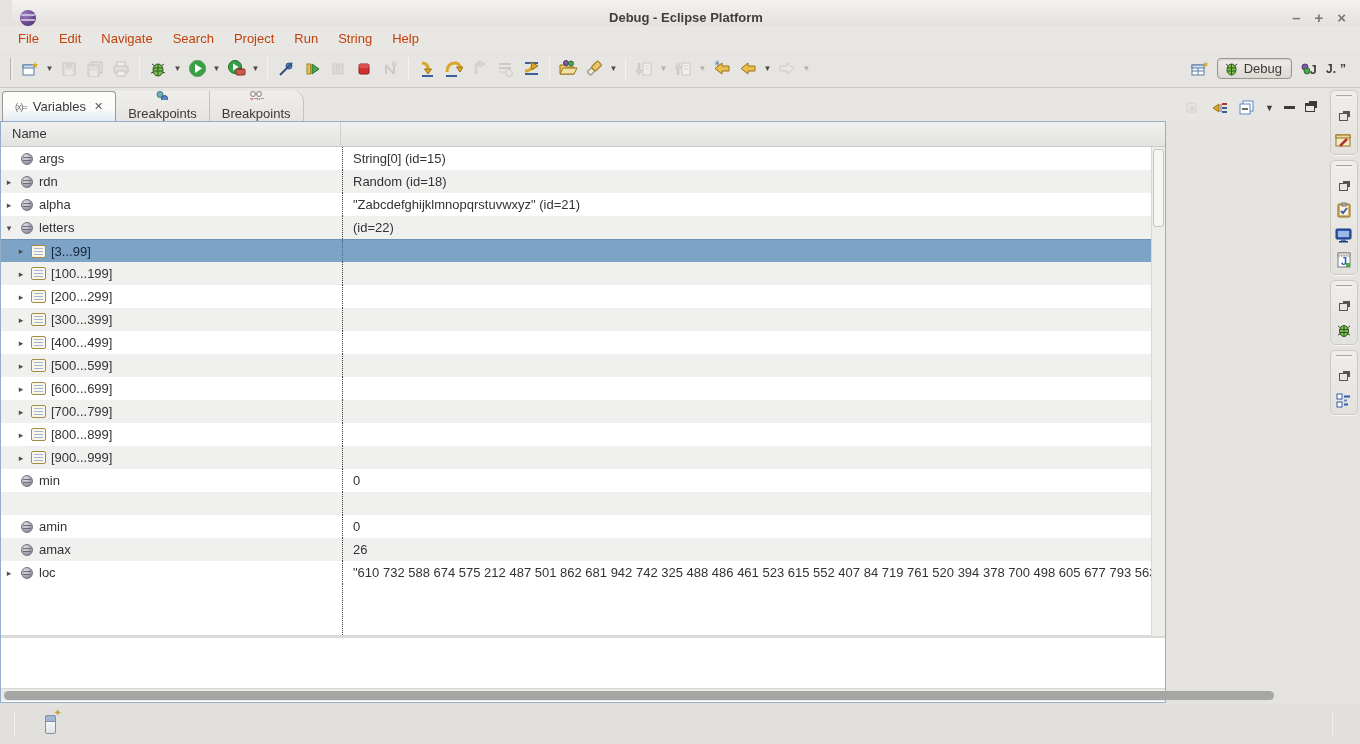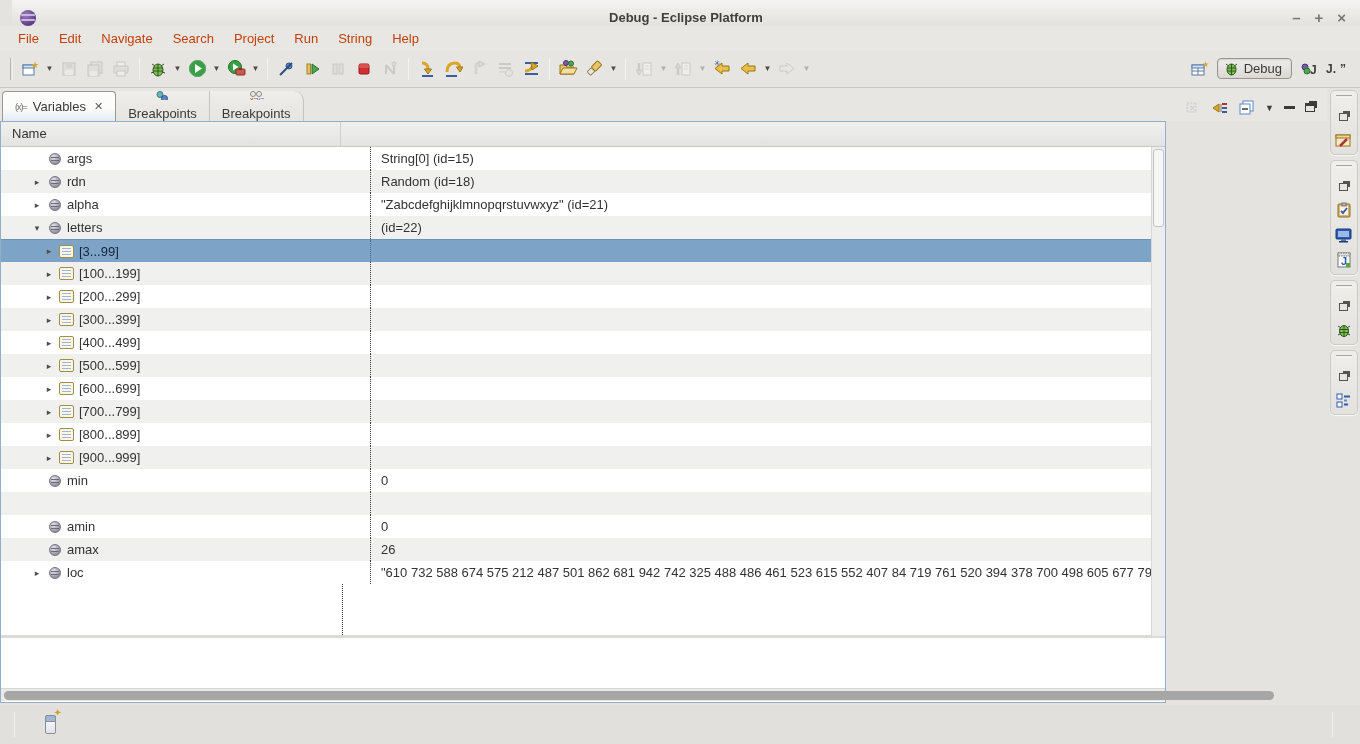--- a/index.html
+++ b/index.html
@@ -62,21 +62,21 @@
     box-shadow:3px -3px 0 -1px #3c3b37; margin-right:4px; }
 
   
   .view { position:absolute; top:121px; left:0; width:1166px; height:582px;
     border:1px solid #93aec9; background:#fff; }
   .thead { height:25px; background:linear-gradient(#f0f0ef,#e3e3e1); border-bottom:1px solid #c9c9c7;
     display:flex; color:#333; }
   .th-name { width:340px; border-right:1px solid #cfcfcd; padding:4px 0 0 11px; }
   .th-value { flex:1; padding:4px 0 0 11px; }
   .rows { position:relative; }
-  .row { height:23px; display:flex; align-items:flex-end; color:#333;padding-left:28px; }
+  .row { height:23px; display:flex; align-items:flex-end; color:#333; }
   .row.stripe { background:#f0f0ef; }
   .row.sel { background:#7da3c6; border-top:1px solid #6b93b8; height:23px; color:#13263a; }
   .cell-name { width:341px; display:flex; align-items:center; height:100%; }
   .cell-value { flex:1; border-left:1px dotted #3c3c3c; padding-left:10px; height:100%;
     display:flex; align-items:center; white-space:nowrap; overflow:hidden; }
   .row.sel .cell-value { border-left-color:#46688a; }
   .arrow { width:12px; text-align:center; font-size:9px; color:#4e4d49; }
   .ic-var { width:12px; height:12px; border-radius:50%; margin:0 6px 0 6px;
     background:radial-gradient(circle at 35% 30%, #e6e4ec, #8f8c9c 75%); border:1px solid #77747f;
     position:relative; }

